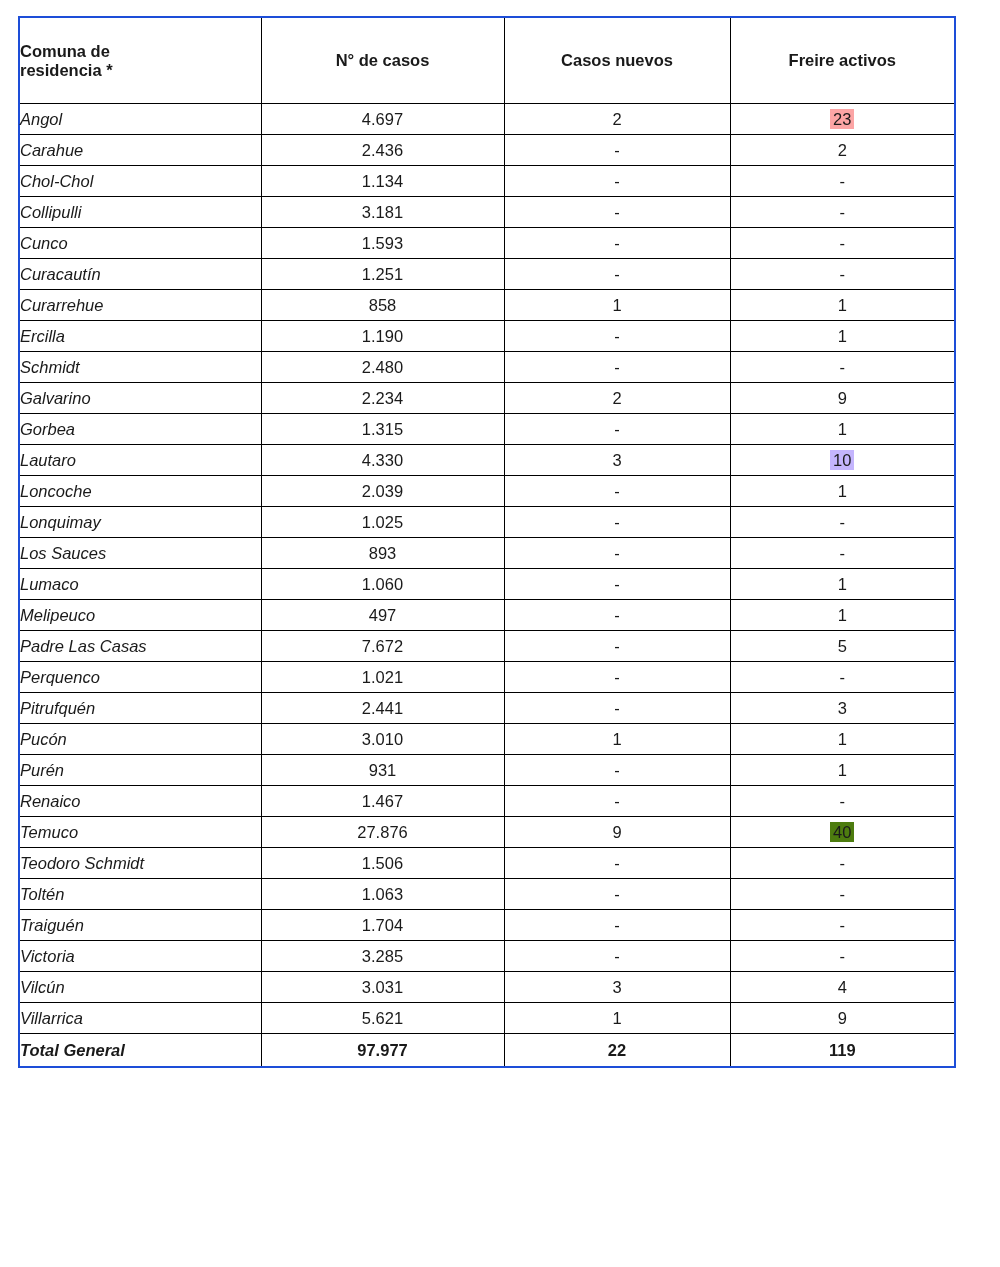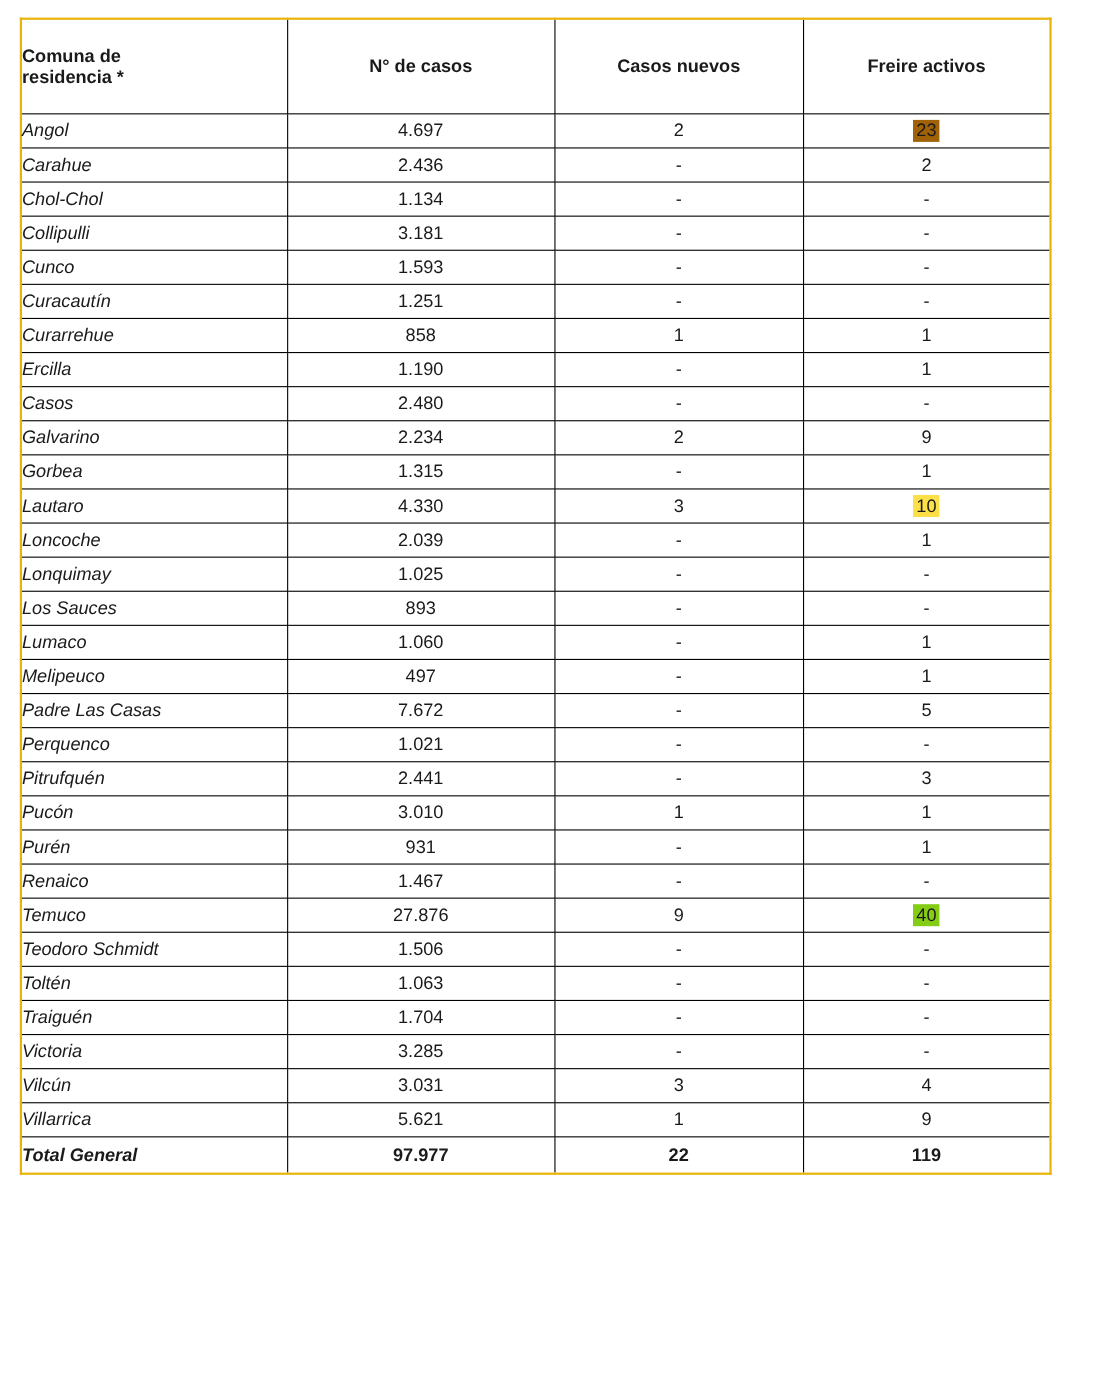--- a/index.html
+++ b/index.html
@@ -39,21 +39,21 @@
     border: 1px solid #000000;
     padding: 0;
     font-size: 16.5px;
     line-height: 1.15;
     vertical-align: middle;
     background: #ffffff;
   }
 
   
   #case-table {
-    border: 2px solid #eab308;
+    border: 2px solid #1d4ed8;
   }
 
   thead th {
     font-weight: bold;
     height: 85px;
     padding: 6px 10px;
     border-bottom: 2px solid #000000;
   }
   thead th.h-comuna {
     text-align: left;
@@ -113,21 +113,21 @@
         <th class="h-num">N° de casos</th>
         <th class="h-num">Casos nuevos</th>
         <th class="h-num">Freire activos</th>
       </tr>
     </thead>
     <tbody id="table-body">
         <tr>
           <td class="cell-comuna"><span class="val">Angol</span></td>
           <td class="cell-num"><span class="val">4.697</span></td>
           <td class="cell-num"><span class="val">2</span></td>
-          <td class="cell-num"><span class="val hl" style="background: #a16207;">23</span></td>
+          <td class="cell-num"><span class="val hl" style="background: #fca5a5;">23</span></td>
         </tr>
         <tr>
           <td class="cell-comuna"><span class="val">Carahue</span></td>
           <td class="cell-num"><span class="val">2.436</span></td>
           <td class="cell-num"><span class="val">-</span></td>
           <td class="cell-num"><span class="val">2</span></td>
         </tr>
         <tr>
           <td class="cell-comuna"><span class="val">Chol-Chol</span></td>
           <td class="cell-num"><span class="val">1.134</span></td>
@@ -158,42 +158,42 @@
           <td class="cell-num"><span class="val">1</span></td>
           <td class="cell-num"><span class="val">1</span></td>
         </tr>
         <tr>
           <td class="cell-comuna"><span class="val">Ercilla</span></td>
           <td class="cell-num"><span class="val">1.190</span></td>
           <td class="cell-num"><span class="val">-</span></td>
           <td class="cell-num"><span class="val">1</span></td>
         </tr>
         <tr>
-          <td class="cell-comuna"><span class="val">Casos</span></td>
+          <td class="cell-comuna"><span class="val">Schmidt</span></td>
           <td class="cell-num"><span class="val">2.480</span></td>
           <td class="cell-num"><span class="val">-</span></td>
           <td class="cell-num"><span class="val">-</span></td>
         </tr>
         <tr>
           <td class="cell-comuna"><span class="val">Galvarino</span></td>
           <td class="cell-num"><span class="val">2.234</span></td>
           <td class="cell-num"><span class="val">2</span></td>
           <td class="cell-num"><span class="val">9</span></td>
         </tr>
         <tr>
           <td class="cell-comuna"><span class="val">Gorbea</span></td>
           <td class="cell-num"><span class="val">1.315</span></td>
           <td class="cell-num"><span class="val">-</span></td>
           <td class="cell-num"><span class="val">1</span></td>
         </tr>
         <tr>
           <td class="cell-comuna"><span class="val">Lautaro</span></td>
           <td class="cell-num"><span class="val">4.330</span></td>
           <td class="cell-num"><span class="val">3</span></td>
-          <td class="cell-num"><span class="val hl" style="background: #fde047;">10</span></td>
+          <td class="cell-num"><span class="val hl" style="background: #c4b5fd;">10</span></td>
         </tr>
         <tr>
           <td class="cell-comuna"><span class="val">Loncoche</span></td>
           <td class="cell-num"><span class="val">2.039</span></td>
           <td class="cell-num"><span class="val">-</span></td>
           <td class="cell-num"><span class="val">1</span></td>
         </tr>
         <tr>
           <td class="cell-comuna"><span class="val">Lonquimay</span></td>
           <td class="cell-num"><span class="val">1.025</span></td>
@@ -251,21 +251,21 @@
         <tr>
           <td class="cell-comuna"><span class="val">Renaico</span></td>
           <td class="cell-num"><span class="val">1.467</span></td>
           <td class="cell-num"><span class="val">-</span></td>
           <td class="cell-num"><span class="val">-</span></td>
         </tr>
         <tr>
           <td class="cell-comuna"><span class="val">Temuco</span></td>
           <td class="cell-num"><span class="val">27.876</span></td>
           <td class="cell-num"><span class="val">9</span></td>
-          <td class="cell-num"><span class="val hl" style="background: #84cc16;">40</span></td>
+          <td class="cell-num"><span class="val hl" style="background: #4d7c0f;">40</span></td>
         </tr>
         <tr>
           <td class="cell-comuna"><span class="val">Teodoro Schmidt</span></td>
           <td class="cell-num"><span class="val">1.506</span></td>
           <td class="cell-num"><span class="val">-</span></td>
           <td class="cell-num"><span class="val">-</span></td>
         </tr>
         <tr>
           <td class="cell-comuna"><span class="val">Toltén</span></td>
           <td class="cell-num"><span class="val">1.063</span></td>

